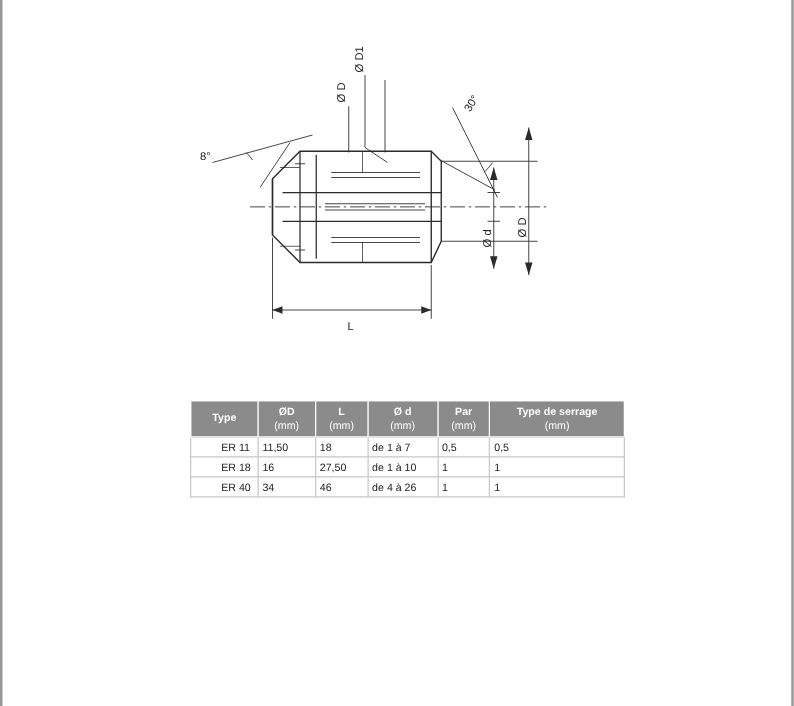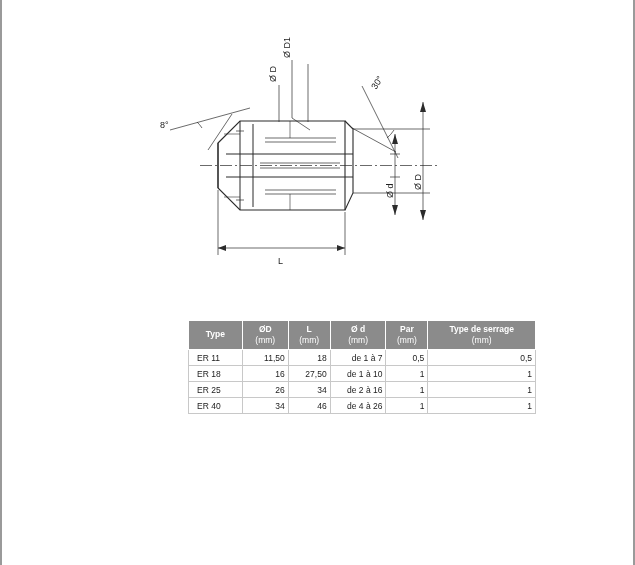--- a/index.html
+++ b/index.html
@@ -47,48 +47,47 @@
     position: absolute;
     left: 152px;
     top: 320px;
     width: 348px;
   }
   table.spec {
     border-collapse: collapse;
     width: 348px;
     font-size: 8.5px;
     color: #1a1a1a;
-    margin-left: 36px;
   }
   table.spec thead th {
     background: #8b8b8b;
     color: #ffffff;
     font-weight: bold;
     font-size: 8.5px;
     border: 1px solid #ffffff;
     padding: 3px 2px 4px 2px;
     line-height: 1.25;
     text-align: center;
     vertical-align: middle;
   }
   table.spec thead th .unit {
     display: block;
     font-weight: normal;
   }
   table.spec tbody td {
     border: 1px solid #c8c8c8;
     padding: 1px 3px;
     height: 13px;
-    text-align: right;
+    text-align: left;
     font-size: 8.5px;
     color: #222222;
   }
   table.spec tbody td.type-cell {
     text-align: left;
-    padding-left: 8px;
+    padding-left: 24px;
   }
   .col-type { width: 54px; }
   .col-od   { width: 46px; }
   .col-l    { width: 42px; }
   .col-d    { width: 56px; }
   .col-par  { width: 42px; }
   .col-plage{ width: 108px; }
 
   .lbl {
     font-family: "Liberation Sans", sans-serif;
@@ -234,28 +233,20 @@
           </tr>
           <tr>
             <td class="type-cell">ER 18</td>
             <td>16</td>
             <td>27,50</td>
             <td>de 1 à 10</td>
             <td>1</td>
             <td>1</td>
           </tr>
           <tr>
-            <td class="type-cell">ER 25</td>
-            <td>26</td>
-            <td>34</td>
-            <td>de 2 à 16</td>
-            <td>1</td>
-            <td>1</td>
-          </tr>
-          <tr>
             <td class="type-cell">ER 40</td>
             <td>34</td>
             <td>46</td>
             <td>de 4 à 26</td>
             <td>1</td>
             <td>1</td>
           </tr>
         </tbody>
     </table>
   </div>

